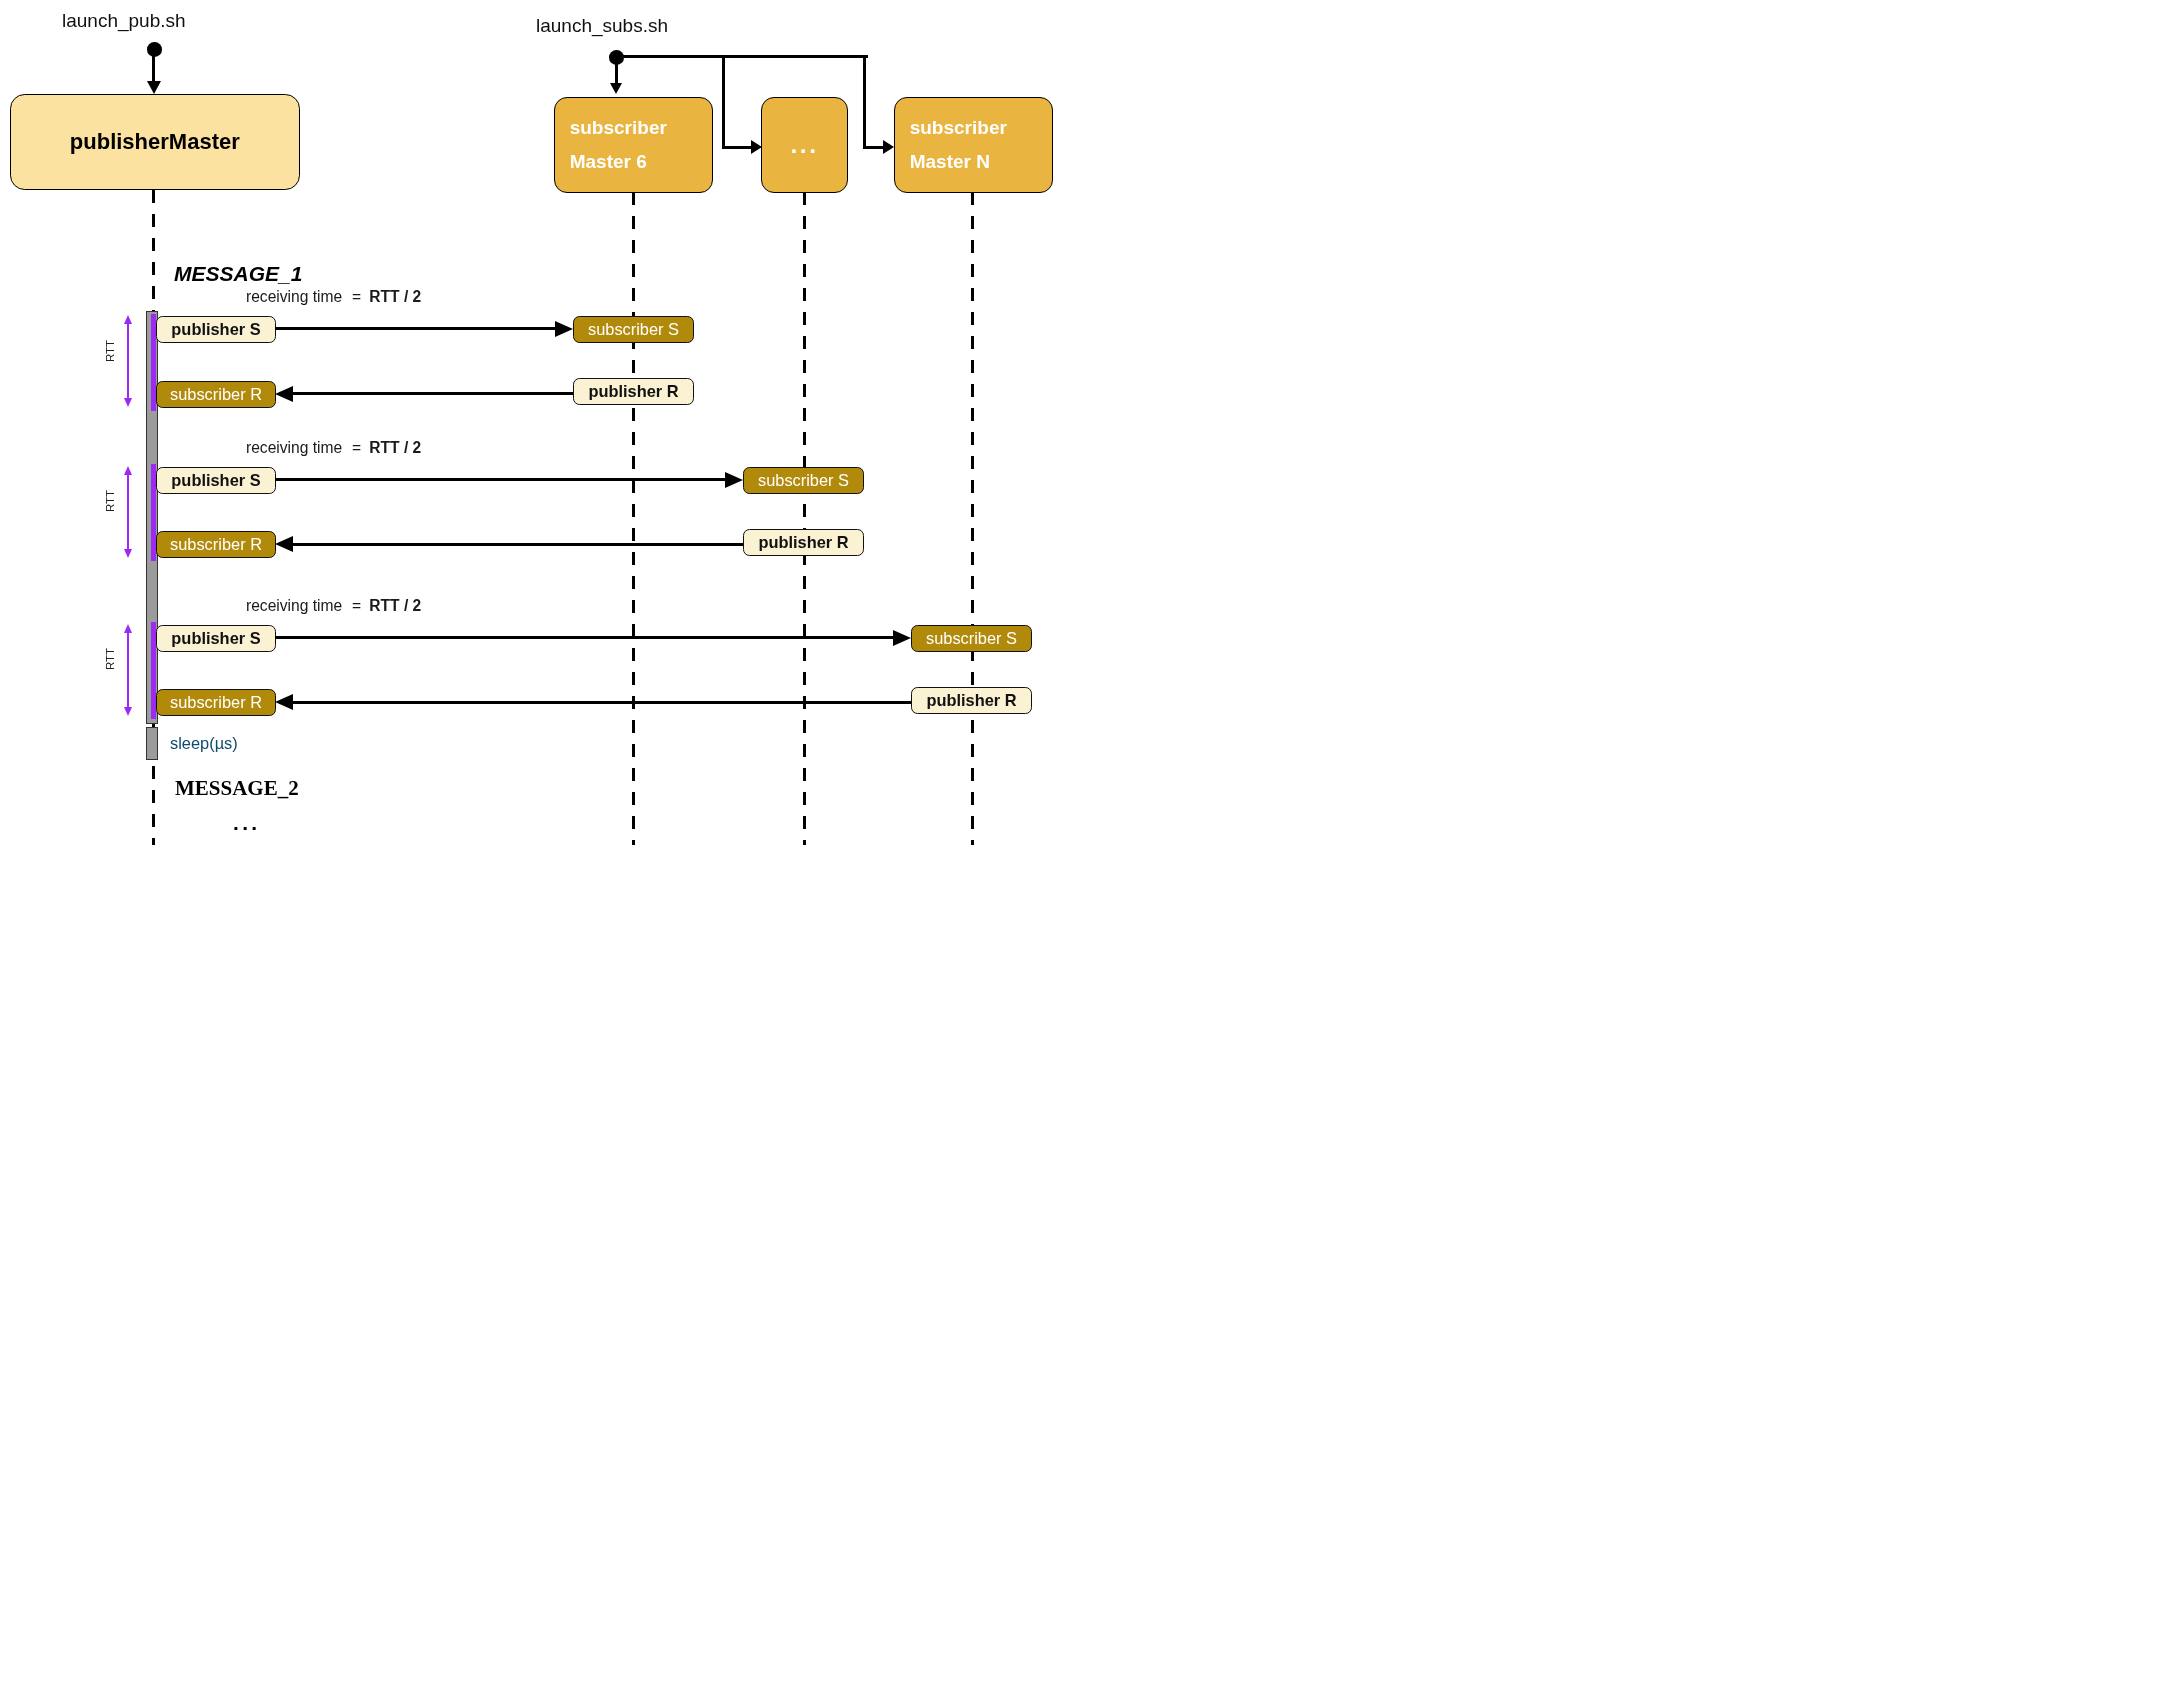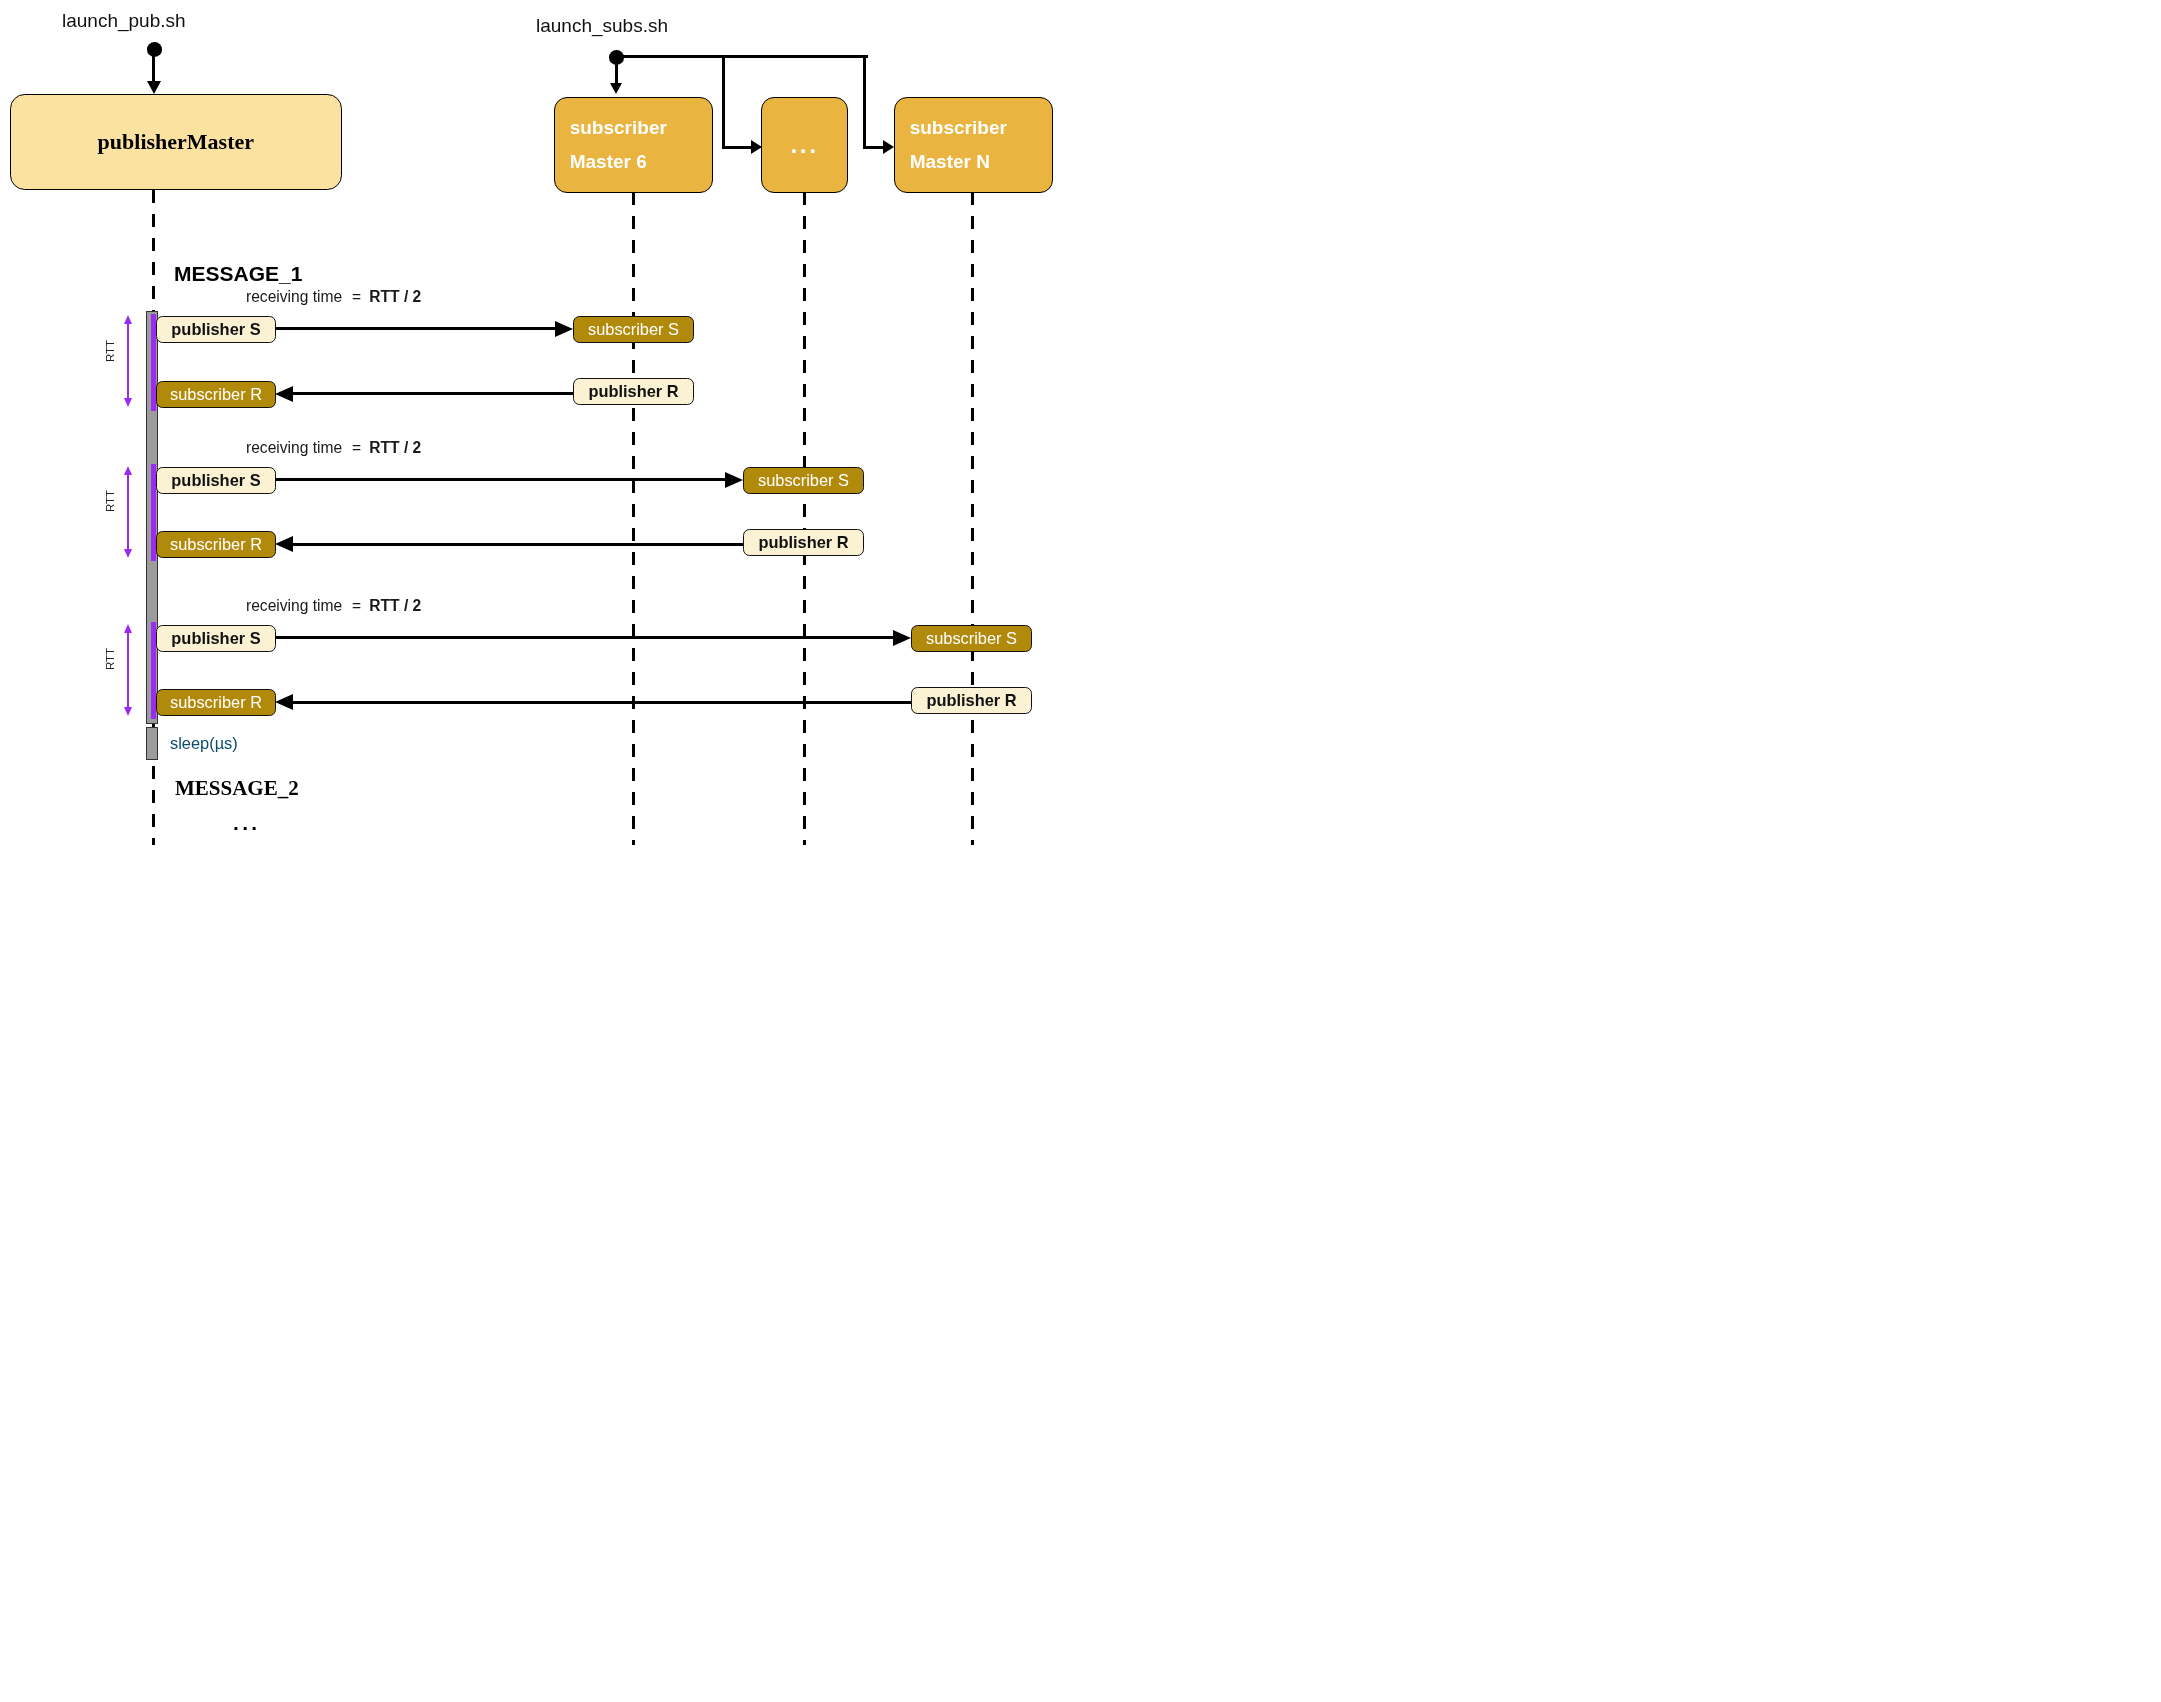--- a/index.html
+++ b/index.html
@@ -88,21 +88,21 @@
 
   <div class="abs vline" style="left:863px;top:55px;width:3.3px;height:94px;"></div>
   <div class="abs hline" style="left:863px;top:146px;width:21px;height:3.3px;"></div>
   <div class="abs branch-head" style="left:883px;top:140px;"></div>
 
   <div class="abs lifeline" style="left:152px;top:190px;height:655px;"></div>
   <div class="abs lifeline" style="left:632px;top:192px;height:653px;"></div>
   <div class="abs lifeline" style="left:803px;top:192px;height:653px;"></div>
   <div class="abs lifeline" style="left:971px;top:192px;height:653px;"></div>
 
-  <div class="abs node node-light" style="left:9.8px;top:94px;width:332px;height:96px;font-family:Liberation Serif, serif;">
+  <div class="abs node node-light" style="left:9.8px;top:94px;width:290px;height:96px;">
     <span>publisherMaster</span>
   </div>
 
   <div class="abs node node-gold" style="left:554px;top:97px;width:159px;height:96px;">
     <span class="two-line">
       <span>subscriber</span>
       <span>Master 6</span>
     </span>
   </div>
 
@@ -110,21 +110,21 @@
     <span>...</span>
   </div>
 
   <div class="abs node node-gold" style="left:894px;top:97px;width:159px;height:96px;">
     <span class="two-line">
       <span>subscriber</span>
       <span>Master N</span>
     </span>
   </div>
 
-  <div class="abs msg-title" style="left:174px;top:262px;">MESSAGE_1</div>
+  <div class="abs msg-title" style="left:174px;top:262px;font-style:italic;">MESSAGE_1</div>
 
   <div class="abs activation" style="left:146px;top:311px;width:12.3px;height:413px;"></div>
   <div class="abs purple-strip" style="left:151px;top:314px;width:4.9px;height:97px;"></div>
   <div class="abs purple-strip" style="left:151px;top:464px;width:4.9px;height:97px;"></div>
   <div class="abs purple-strip" style="left:151px;top:622px;width:4.9px;height:97px;"></div>
 
   <div class="abs recv-label" style="left:246px;top:288px;">
     <span>receiving time</span><span class="eq">=</span><span class="bold">RTT / 2</span>
   </div>
   <div class="abs rtt-arrow" style="left:124px;top:315px;height:92px;">

